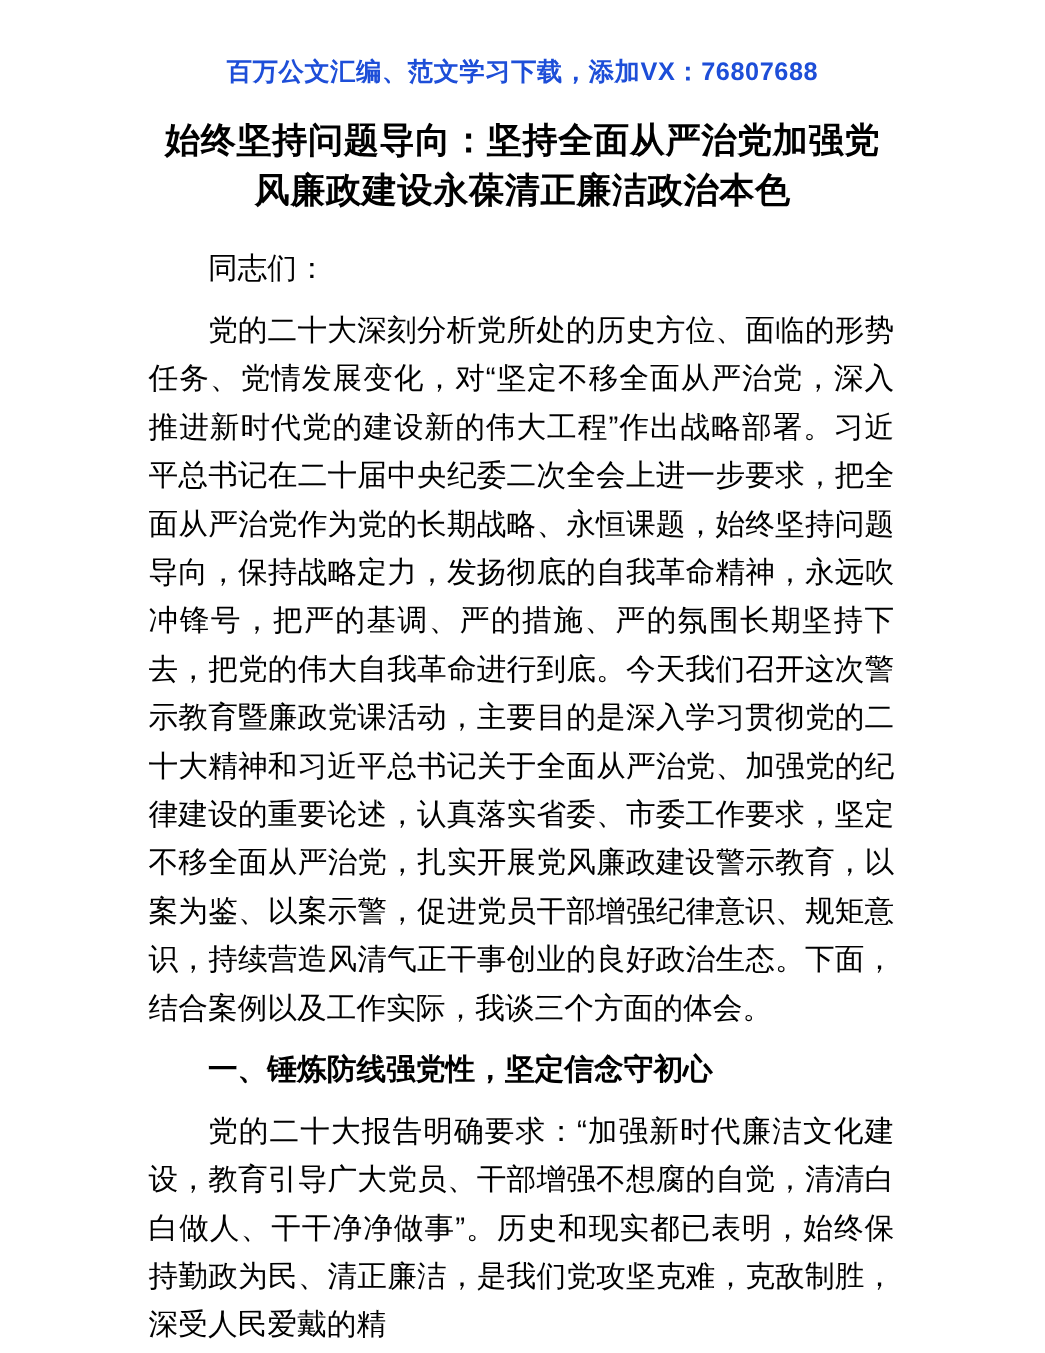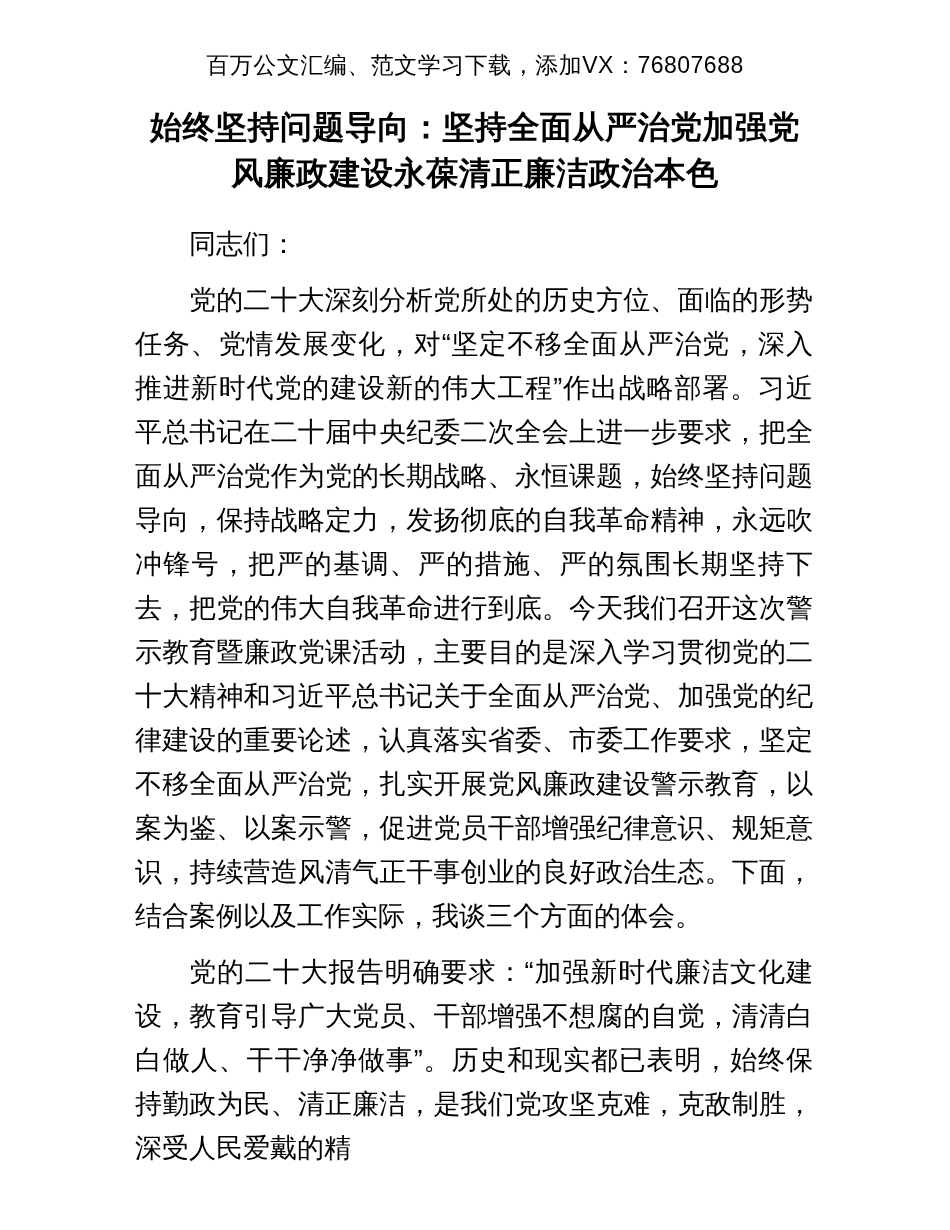--- a/index.html
+++ b/index.html
@@ -14,24 +14,24 @@
     margin: 0 auto;
     background: #ffffff;
     box-sizing: border-box;
     padding: 50px 135px 0 135px;
     font-family: "Liberation Sans", sans-serif;
     color: #000000;
     overflow: hidden;
   }
   .notice {
     text-align: center;
-    color: #000000;
+    color: #1d4ed8;
     font-size: 23px;
     line-height: 30px;
-    font-weight: 400;
+    font-weight: 700;
     letter-spacing: 0.5px;
     margin: 0 0 24px 0;
   }
   .doc-title {
     text-align: center;
     font-size: 32px;
     font-weight: 700;
     line-height: 46px;
     margin: 0 0 26px 0;
     letter-spacing: 0.5px;
@@ -57,17 +57,18 @@
 
   <div class="notice">百万公文汇编、范文学习下载，添加VX：76807688</div>
 
   <h1 class="doc-title">始终坚持问题导向：坚持全面从严治党加强党风廉政建设永葆清正廉洁政治本色</h1>
 
   <div class="doc-body">
     <p>同志们：</p>
 
     <p>党的二十大深刻分析党所处的历史方位、面临的形势任务、党情发展变化，对“坚定不移全面从严治党，深入推进新时代党的建设新的伟大工程”作出战略部署。习近平总书记在二十届中央纪委二次全会上进一步要求，把全面从严治党作为党的长期战略、永恒课题，始终坚持问题导向，保持战略定力，发扬彻底的自我革命精神，永远吹冲锋号，把严的基调、严的措施、严的氛围长期坚持下去，把党的伟大自我革命进行到底。今天我们召开这次警示教育暨廉政党课活动，主要目的是深入学习贯彻党的二十大精神和习近平总书记关于全面从严治党、加强党的纪律建设的重要论述，认真落实省委、市委工作要求，坚定不移全面从严治党，扎实开展党风廉政建设警示教育，以案为鉴、以案示警，促进党员干部增强纪律意识、规矩意识，持续营造风清气正干事创业的良好政治生态。下面，结合案例以及工作实际，我谈三个方面的体会。</p>
 
+    <p class="heading">一、锤炼防线强党性，坚定信念守初心</p>
 
     <p>党的二十大报告明确要求：“加强新时代廉洁文化建设，教育引导广大党员、干部增强不想腐的自觉，清清白白做人、干干净净做事”。历史和现实都已表明，始终保持勤政为民、清正廉洁，是我们党攻坚克难，克敌制胜，深受人民爱戴的精</p>
   </div>
 
 </div>
 
 </body></html>

